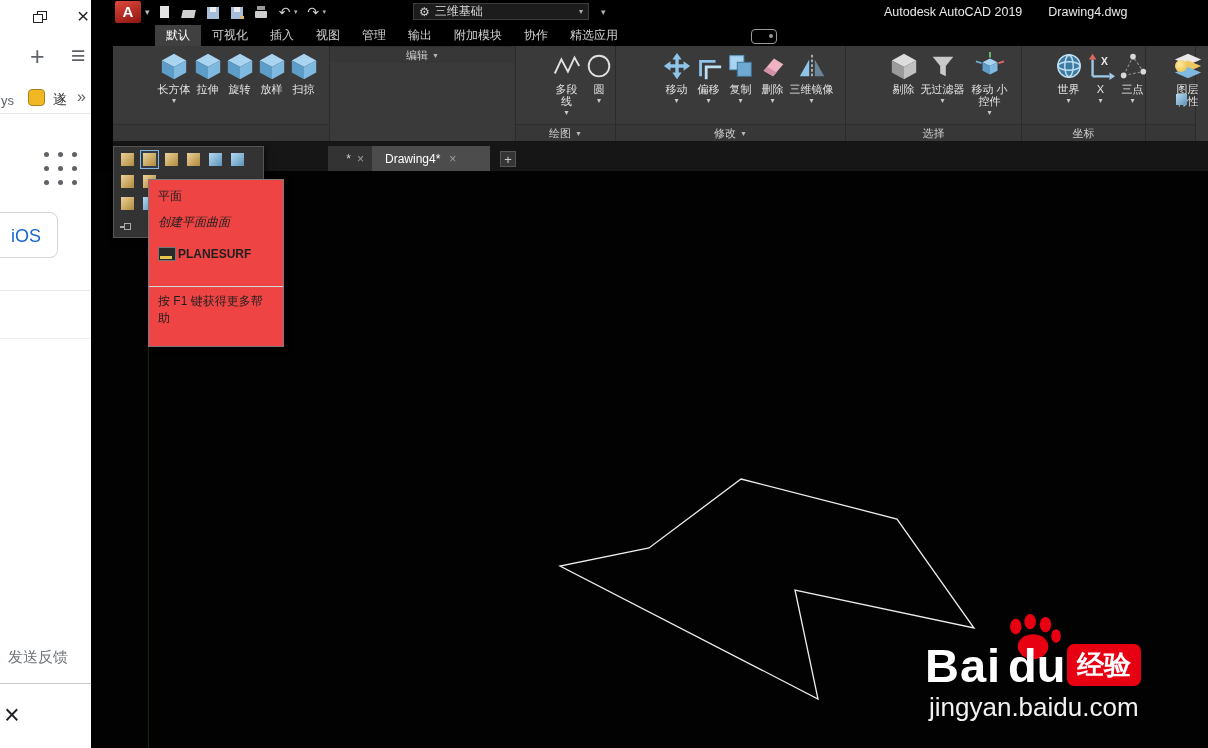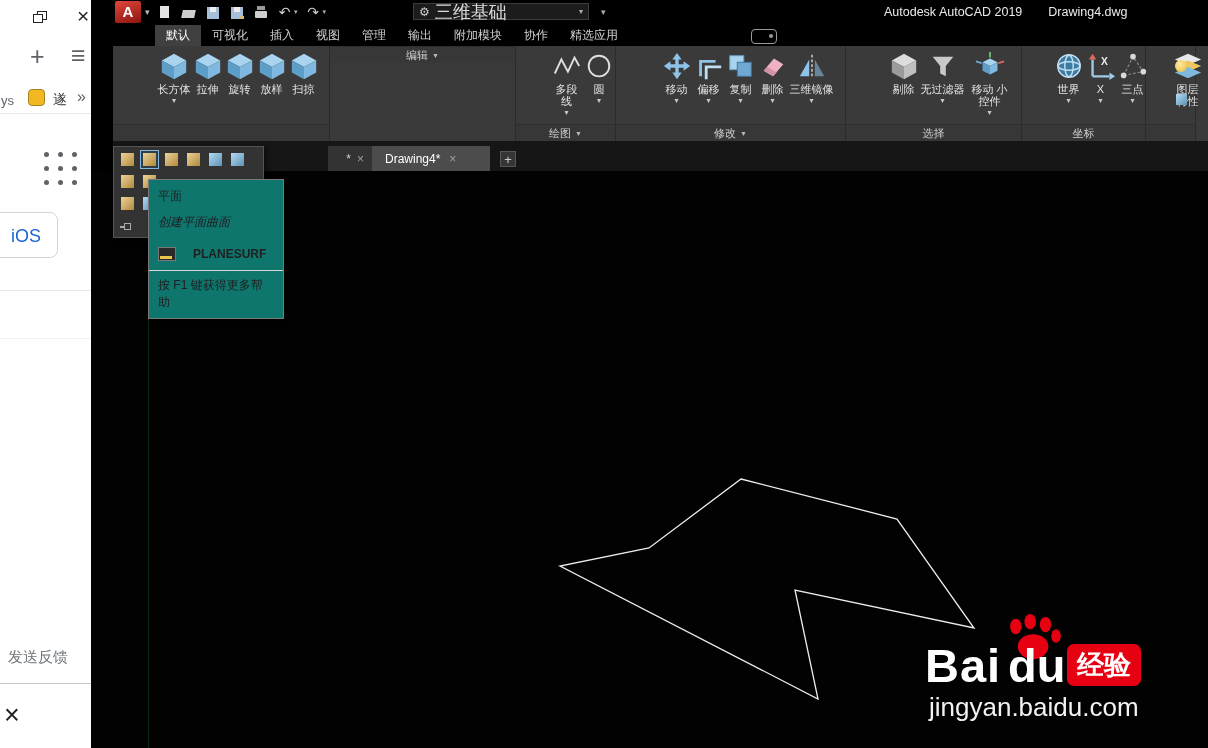--- a/index.html
+++ b/index.html
@@ -41,21 +41,21 @@
   .q-save::before,.q-save-as::before{content:'';position:absolute;left:2px;top:2px;width:12px;height:12px;background:#a7bedb;}
   .q-save::after{content:'';position:absolute;left:5px;top:2px;width:6px;height:5px;background:#ededed;}
   .q-save-as::after{content:'';position:absolute;left:5px;top:2px;width:6px;height:5px;background:#ededed;box-shadow:5px 8px 0 -1px #d9b977;}
   .q-plot::before{content:'';position:absolute;left:2px;top:6px;width:12px;height:7px;background:#cfcfcf;border-radius:1px;}
   .q-plot::after{content:'';position:absolute;left:4px;top:1px;width:8px;height:4px;background:#9a9a9a;}
   .q-undo,.q-redo{font-size:14px;color:#cfcfcf;line-height:15px;text-align:center;width:15px;}
   .qarrow{font-size:7px;color:#b0b0b0;margin-left:-6px;}
   .ws-box{position:absolute;left:322px;top:3px;width:176px;height:17px;border:1px solid #3d3d3d;background:#1c1c1c;
           display:flex;align-items:center;gap:5px;padding:0 5px;box-sizing:border-box;}
   .ws-gear{font-size:12px;color:#cfcfcf;}
-  .ws-label{font-size:18px;color:#dcdcdc;}
+  .ws-label{font-size:12px;color:#dcdcdc;}
   .ws-arrow{margin-left:auto;font-size:8px;color:#b0b0b0;}
   .tb-extra-arrow{position:absolute;left:510px;top:7px;font-size:9px;color:#b0b0b0;}
   .tb-title{position:absolute;left:793px;top:5px;display:flex;gap:26px;color:#eaeaea;font-size:12.5px;white-space:nowrap;}
 
   
   .tabs{position:absolute;left:22px;top:25px;height:21px;display:flex;padding-left:42px;}
   .rtab{padding:0 11px;font-size:12px;color:#d2d2d2;display:flex;align-items:center;white-space:nowrap;}
   .rtab.active{background:#404040;color:#fff;}
   .rpill{width:24px;height:13px;border:1px solid #9a9a9a;border-radius:4px;position:relative;margin:4px 0 0 20px;}
   .rpill::after{content:'';width:4px;height:4px;background:#9a9a9a;border-radius:50%;position:absolute;right:3px;top:4px;}
@@ -97,25 +97,25 @@
   .fo-i{width:19px;height:19px;border:1px solid transparent;display:flex;align-items:center;justify-content:center;box-sizing:border-box;}
   .fo-i.hl{border-color:#86b5d9;background:#2f3d49;}
   .fo-i .sq{width:13px;height:13px;}
   .tan{background:linear-gradient(135deg,#ecd29a,#b08a3a);}
   .blu{background:linear-gradient(135deg,#b4daf2,#5e93b8);}
   .fo-pin{position:absolute;left:6px;bottom:5px;width:11px;height:11px;}
   .fo-pin::before{content:'';position:absolute;left:4px;top:2px;width:7px;height:7px;border:1.5px solid #ababab;box-sizing:border-box;}
   .fo-pin::after{content:'';position:absolute;left:0;top:5px;width:5px;height:1.5px;background:#ababab;}
 
   
-  .tip{position:absolute;left:57px;top:179px;width:136px;background:#0f766e;border:1px solid #7a7a7a;
-       box-shadow:3px 3px 5px rgba(0,0,0,.5);padding:8px 9px 7px;color:#1f1f1f;font-size:12px;z-index:40;box-sizing:border-box;}
+  .tip{position:absolute;left:57px;top:179px;width:136px;background:#ef4444;border:1px solid #7a7a7a;
+       box-shadow:3px 3px 5px rgba(0,0,0,.5);padding:8px 9px 19px;color:#1f1f1f;font-size:12px;z-index:40;box-sizing:border-box;}
   .tip-title{margin-bottom:9px;}
   .tip-desc{margin-bottom:16px;font-style:italic;}
-  .tip-cmd{display:flex;align-items:center;gap:17px;font-weight:bold;margin-bottom:9px;}
+  .tip-cmd{display:flex;align-items:center;gap:2px;font-weight:bold;margin-bottom:25px;}
   .cmdicon{width:16px;height:12px;background:#2a2a2a;border:1px solid #777;position:relative;flex:0 0 auto;}
   .cmdicon::after{content:'';position:absolute;left:1px;bottom:1px;width:12px;height:3px;background:#e8c64a;}
   .tip-hr{height:1px;background:#d6d6d6;margin:0 -9px 6px;}
 
   
   .shape-svg{position:absolute;left:0;top:0;width:1208px;height:748px;z-index:15;pointer-events:none;}
 
   
   .wm{position:absolute;left:925px;top:616px;width:230px;height:110px;z-index:16;color:#fff;}
   .wm-bai{position:absolute;left:0;top:22px;font-size:47px;font-weight:bold;letter-spacing:1px;}

